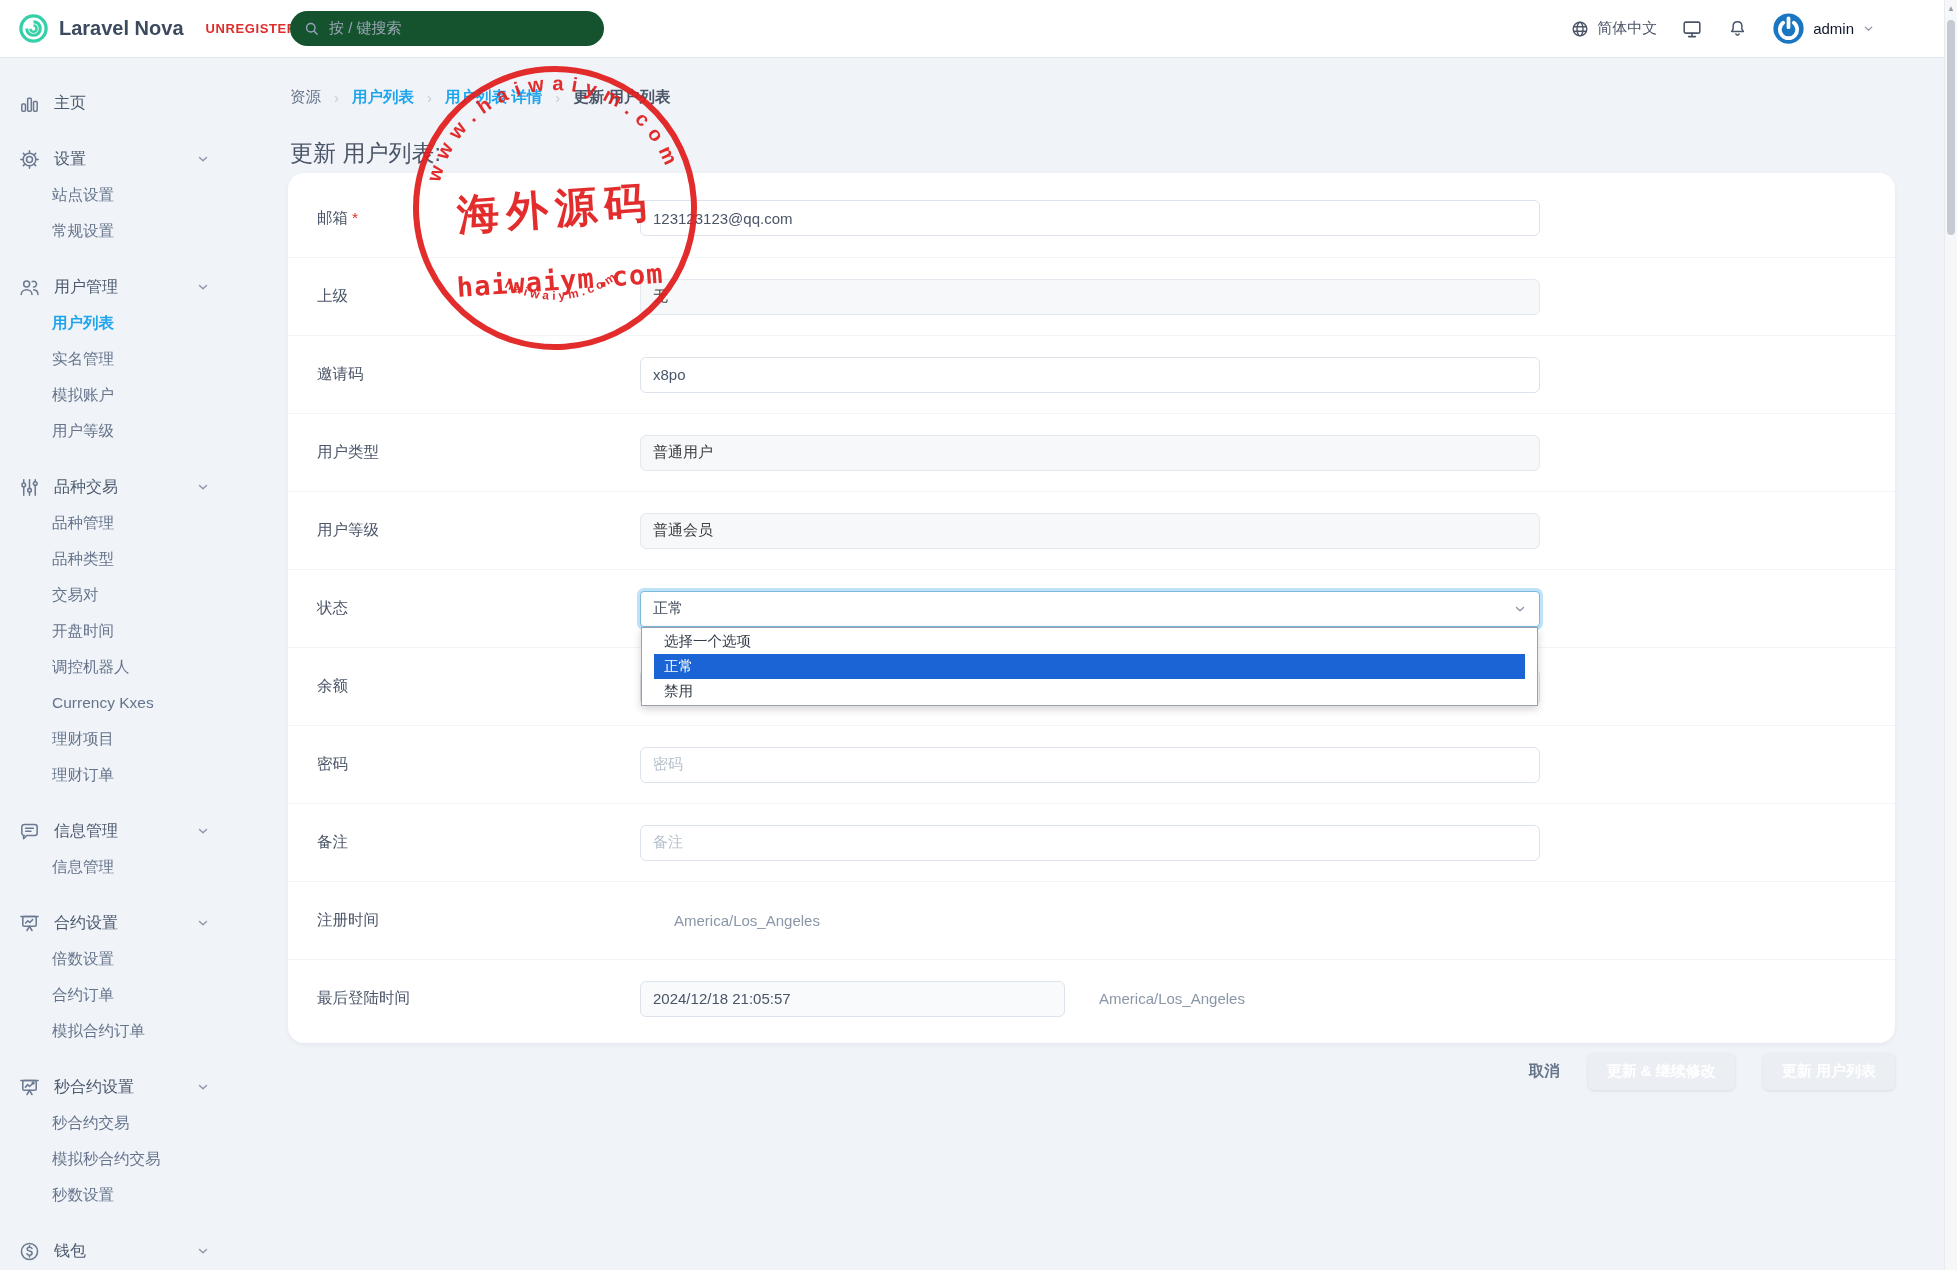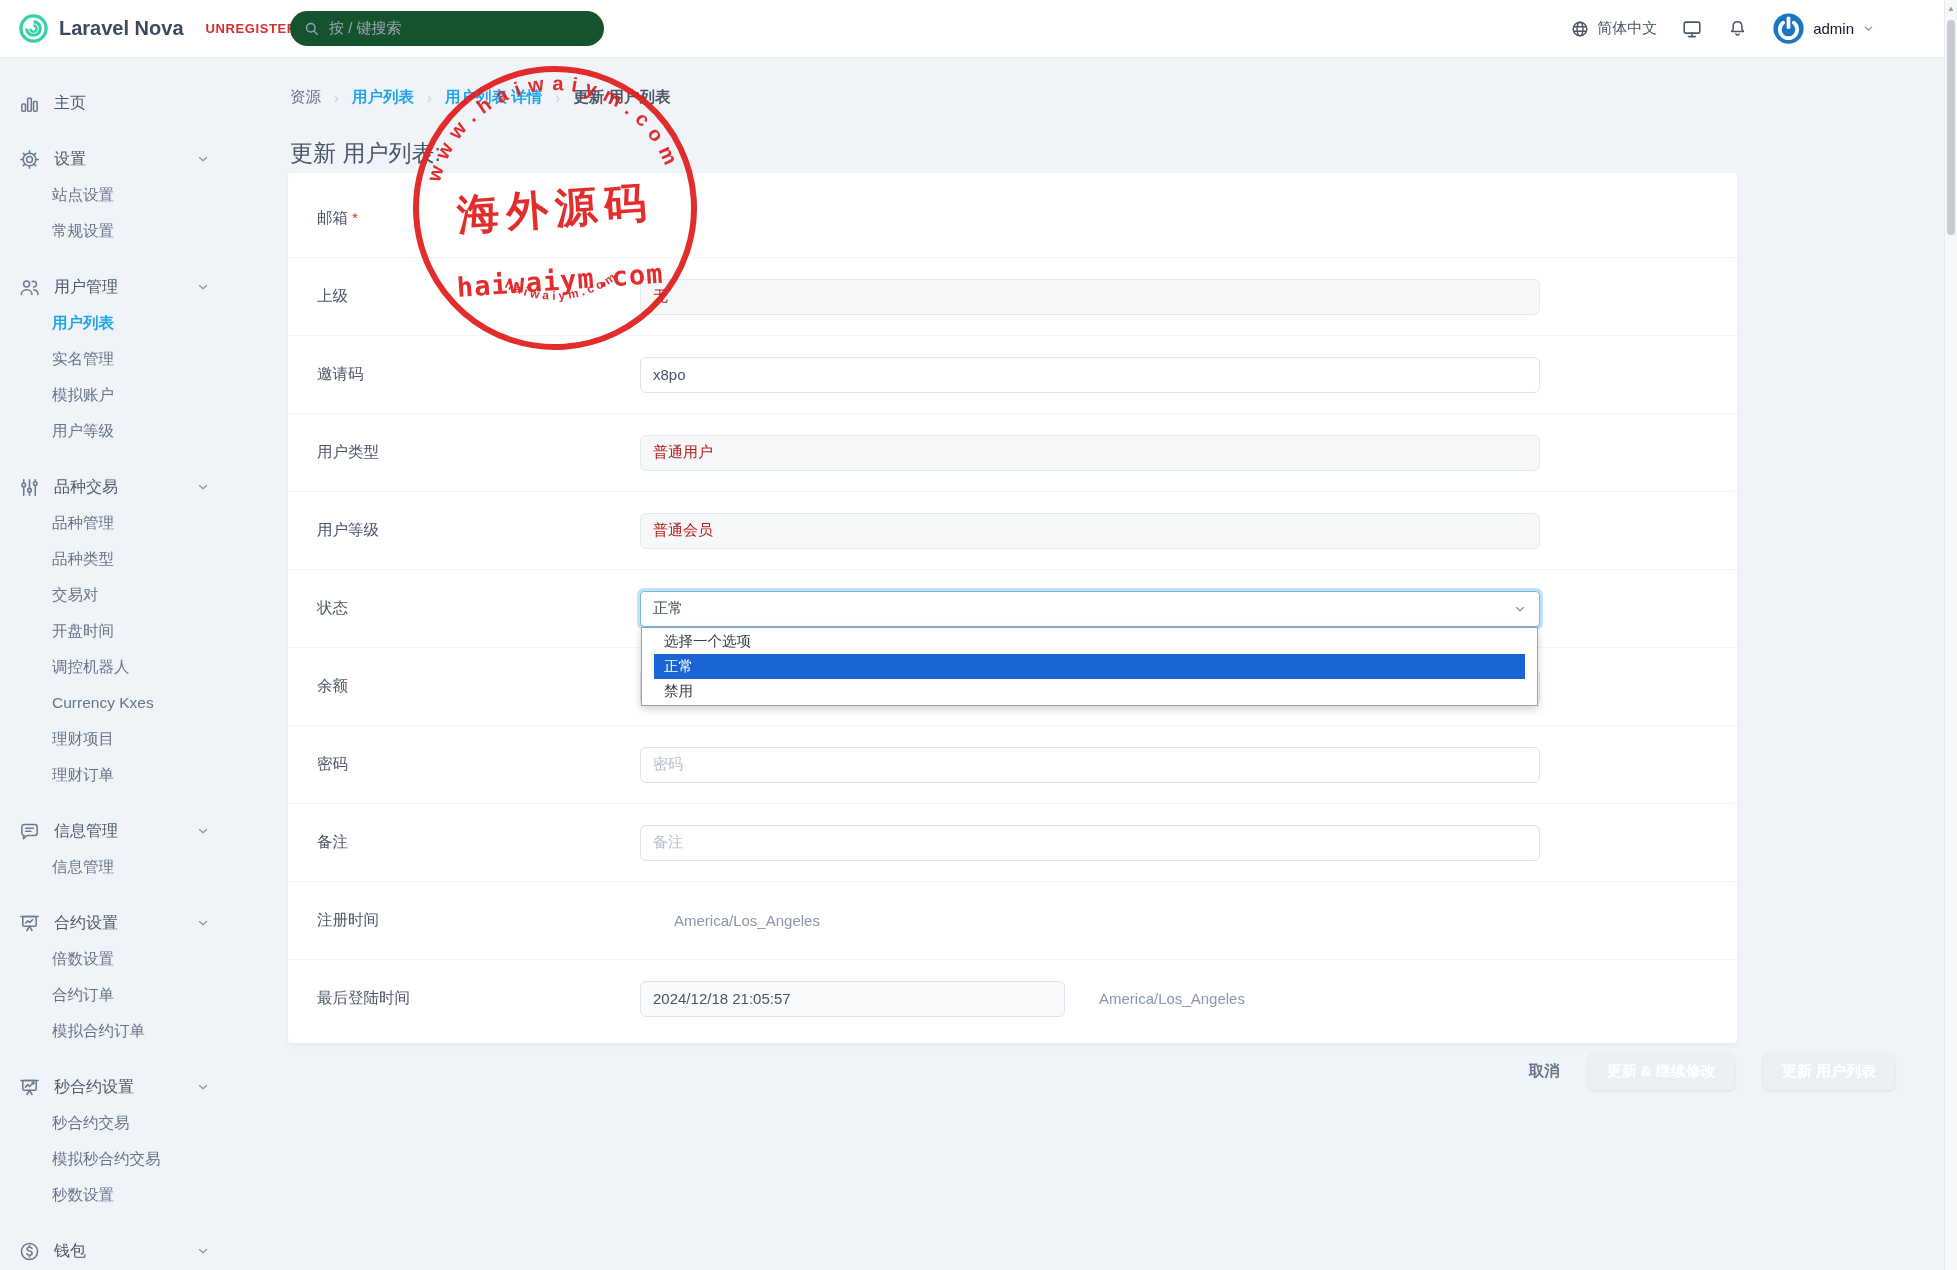--- a/index.html
+++ b/index.html
@@ -36,29 +36,29 @@
   .schild { height:36px; display:flex; align-items:center; padding-left:52px; font-size:15.5px; color:#65748b; cursor:pointer; }
   .schild.active { color:#1ea5ec; font-weight:bold; }
   
   .crumbs { position:absolute; left:290px; top:87px; display:flex; align-items:center; gap:13px; font-size:15.5px; }
   .crumb { color:#64748b; }
   .crumb.link { color:#1ea5ec; font-weight:bold; cursor:pointer; }
   .crumb.current { color:#4a5568; font-weight:bold; }
   .csep { color:#c3cdd9; font-size:15px; }
   .page-title { position:absolute; left:290px; top:138px; font-size:23px; color:#4a5568; }
   
-  .card { position:absolute; left:288px; top:173px; width:1449px; background:#fff; border-radius:4px;
+  .card { position:absolute; left:288px; top:173px; width:1607px; background:#fff; border-radius:16px;
           box-shadow:0 2px 5px rgba(15,23,42,.05); padding:6px 0; }
   .frow { height:78px; display:flex; align-items:center; position:relative; }
   .frow + .frow { border-top:1px solid #f1f4f8; }
   .flabel { width:352px; padding-left:29px; font-size:15.5px; color:#4a5568; flex:none; }
   .req { color:#e02b2b; margin-left:4px; }
   .tinput { width:900px; height:36px; border:1px solid #dde3ea; border-radius:6px; background:#fff;
             display:flex; align-items:center; padding:0 12px; font-size:15px; color:#4a5568; }
-  .tinput.disabled { background:#f6f8fa; color:#b91c1c; border-color:#e3e9ef; }
+  .tinput.disabled { background:#f6f8fa; color:#404040; border-color:#e3e9ef; }
   .tinput.ph { color:#b4bfcc; }
   .tinput.small { width:425px; background:#f9fafb; }
   .tz { margin-left:34px; font-size:15px; color:#8a97a8; }
   .sel { width:900px; height:36px; border:1px solid #7db8dd; border-radius:4px; background:#fff;
          display:flex; align-items:center; justify-content:space-between; padding:0 12px; font-size:15px;
          color:#3f4a5a; box-shadow:0 0 0 3px rgba(110,190,240,.45); cursor:pointer; }
   .popup { position:absolute; left:353px; top:57px; width:897px; background:#fff; border:1px solid #9aa1ac;
            box-shadow:0 3px 8px rgba(0,0,0,.18); z-index:40; padding:1px 12px; }
   .opt { height:25px; display:flex; align-items:center; padding-left:10px; font-size:14.5px; color:#333c49; cursor:pointer; }
   .opt.hl { background:#1a64d6; color:#fff; }
@@ -287,20 +287,21 @@
     <span class="csep">›</span>
     <span class="crumb link">用户列表 详情</span>
     <span class="csep">›</span>
     <span class="crumb current">更新 用户列表</span>
   </div>
 <div class="page-title">更新 用户列表:</div>
 
 <div class="card" id="form-card">
     <div class="frow">
       <div class="flabel">邮箱<span class="req">*</span></div>
+      <div class="tinput">123123123@qq.com</div>
     </div>
     <div class="frow">
       <div class="flabel">上级</div>
       <div class="tinput disabled">无</div>
     </div>
     <div class="frow">
       <div class="flabel">邀请码</div>
       <div class="tinput">x8po</div>
     </div>
     <div class="frow">

